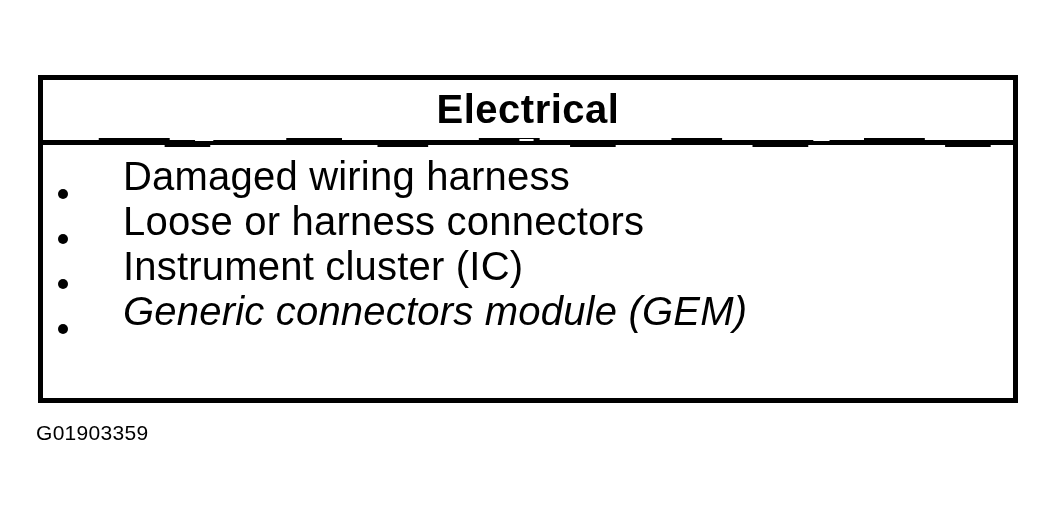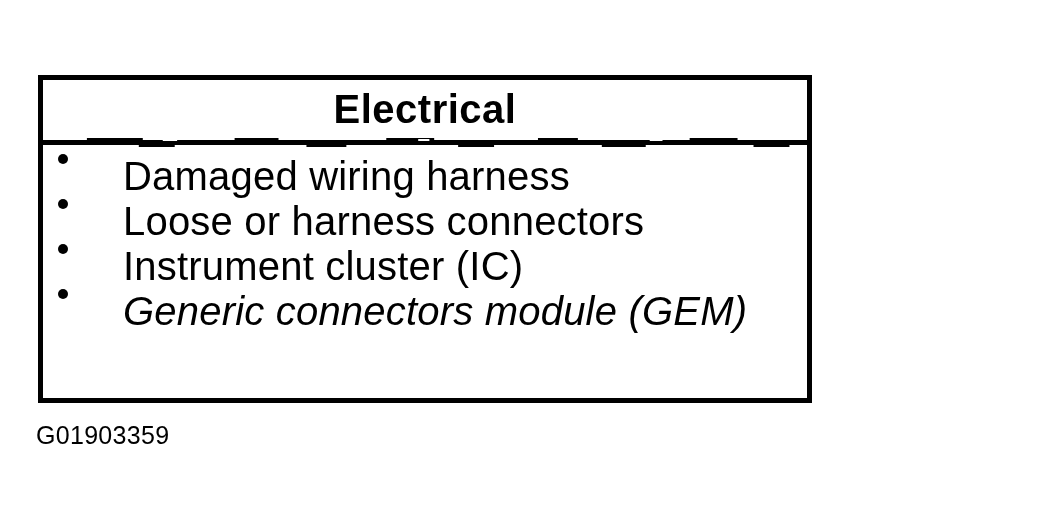--- a/index.html
+++ b/index.html
@@ -10,21 +10,21 @@
     height: 523px;
     background: #ffffff;
     font-family: "Liberation Sans", sans-serif;
     color: #000000;
     overflow: hidden;
   }
   .fault-table {
     position: absolute;
     left: 38px;
     top: 75px;
-    width: 774px;
+    width: 980px;
     height: 328px;
     border: 5px solid #000000;
     background: #ffffff;
   }
   .table-header {
     height: 58px;
     display: flex;
     align-items: center;
     justify-content: center;
     font-weight: bold;
@@ -38,41 +38,41 @@
     overflow: hidden;
   }
   .separator svg { display: block; width: 100%; height: 9px; }
   .fault-list {
     list-style: none;
     padding-top: 7px;
   }
   .fault-list li {
     height: 45px;
     display: flex;
-    align-items: flex-start;
+    align-items: flex-end;
   }
   .bullet {
     flex: none;
     width: 10px;
     height: 10px;
     border-radius: 50%;
     background: #000000;
     margin-left: 15px;
   }
   .item-text {
     margin-left: 55px;
     font-size: 40px;
     white-space: nowrap;
     letter-spacing: 0.2px;
   }
   .figure-id {
     position: absolute;
     left: 36px;
     top: 421px;
-    font-size: 25px;
+    font-size: 21px;
     letter-spacing: 0.3px;
   }
 </style>
 </head>
 <body>
 
 <div class="page">
 
   <div class="fault-table">
 

